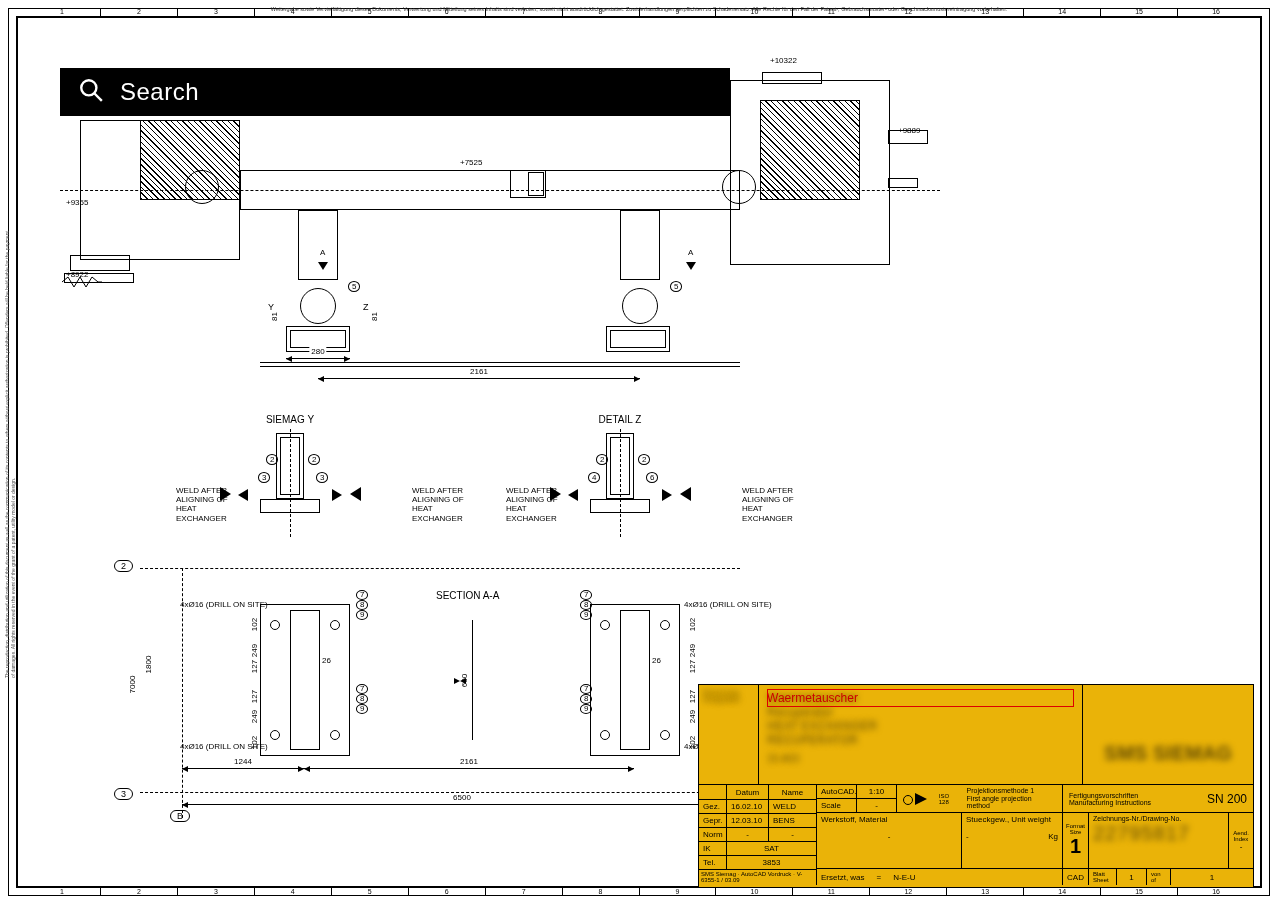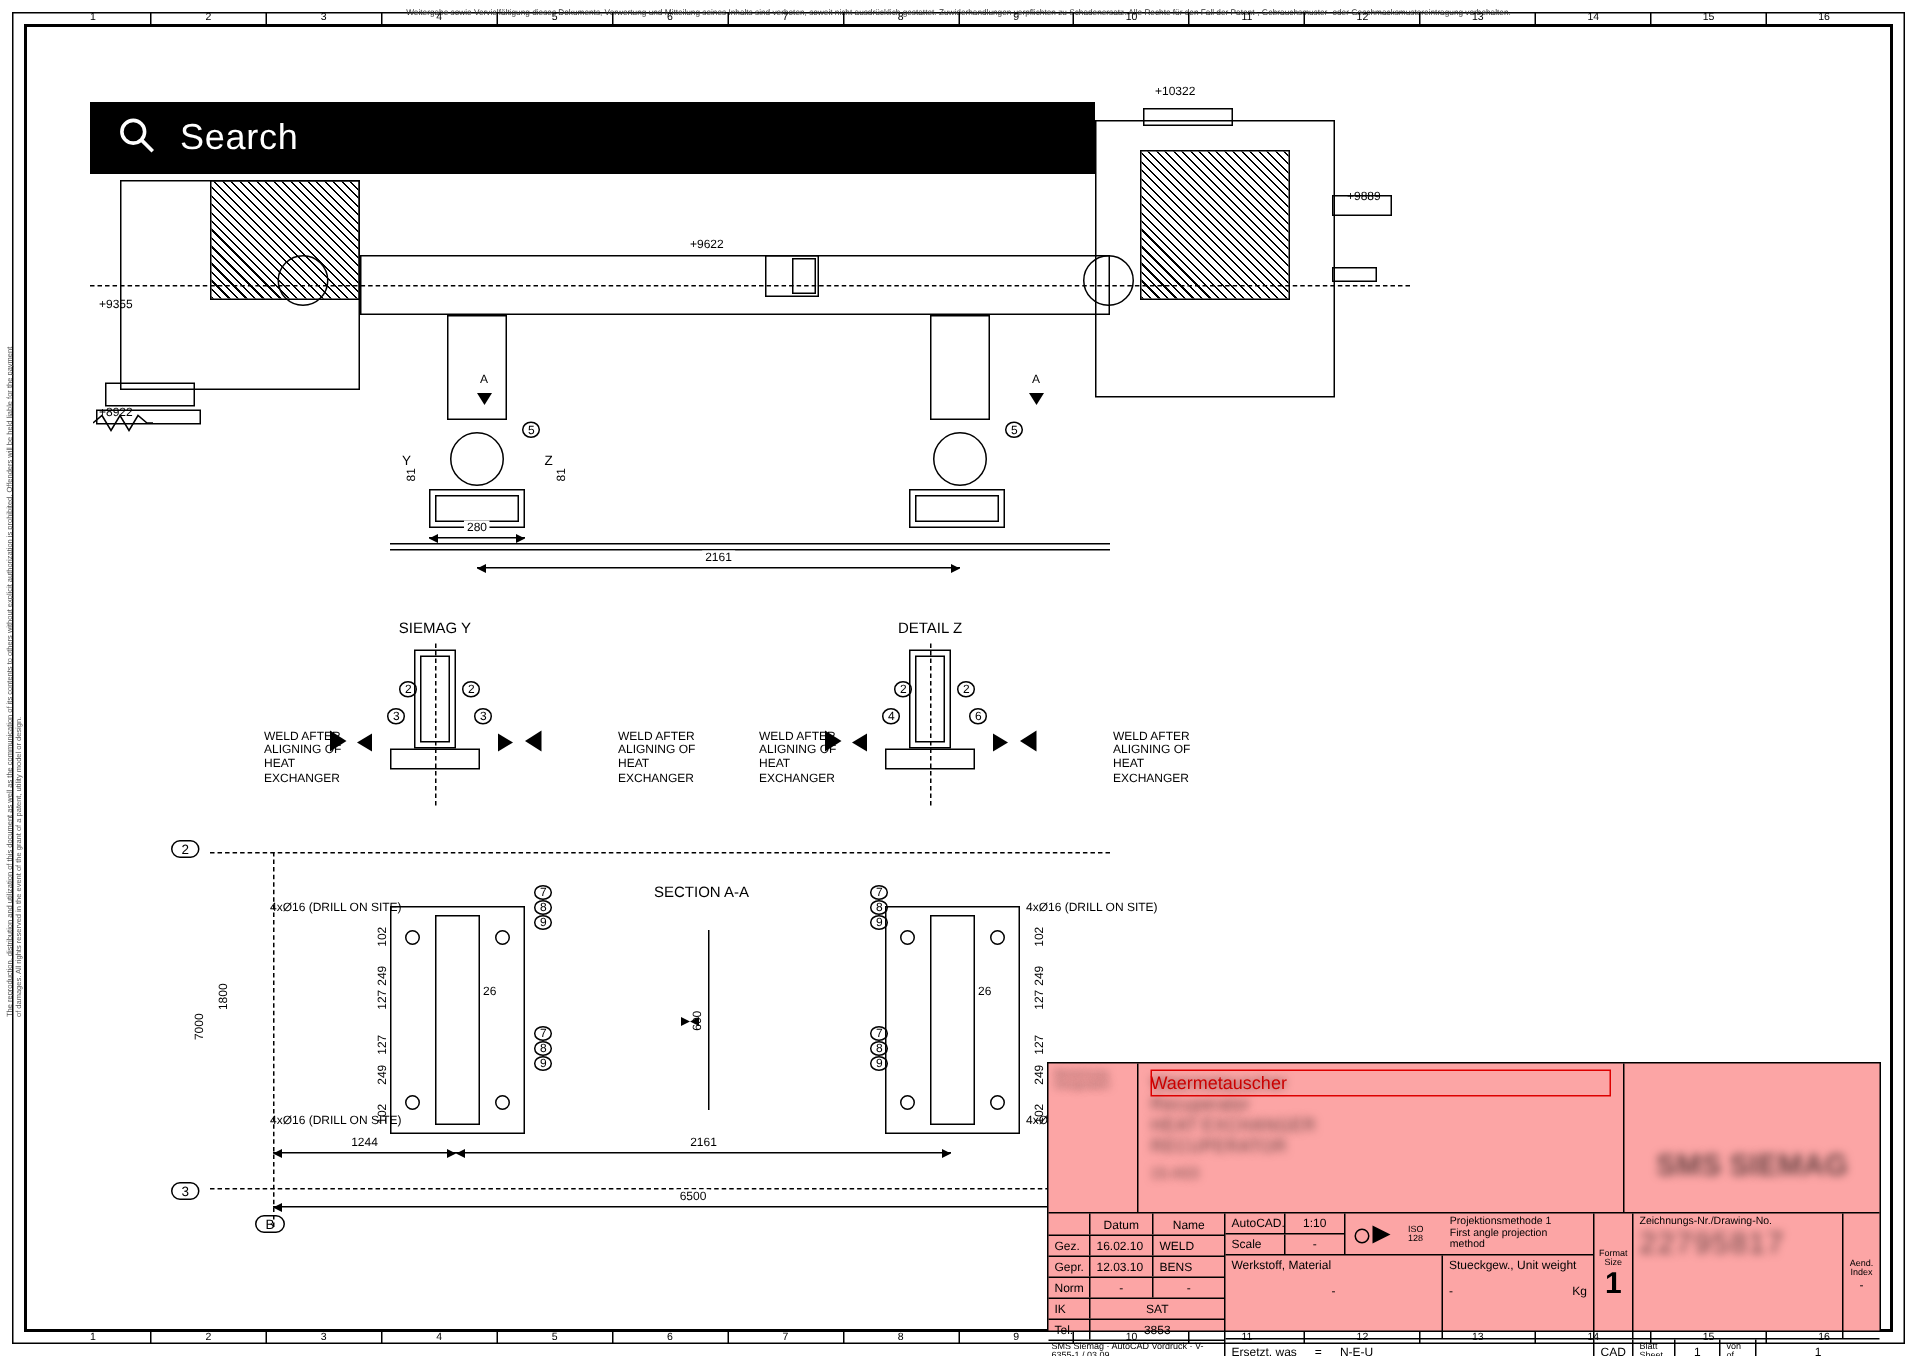--- a/index.html
+++ b/index.html
@@ -44,21 +44,21 @@
   .detail .title { text-align: center; font-size: 10px; margin-bottom: 4px; }
   .detail-box { position: relative; height: 110px; }
   .bracket { position:absolute; border:1px solid #000; }
   .tri { position:absolute; width:0;height:0; }
 
   
   .section { position: absolute; top: 560px; left: 120px; width: 640px; height: 250px; }
   .balloon { position:absolute; border:1px solid #000; border-radius:10px; padding:0 6px; font-size:9px; background:#fff; }
 
   
-  .titleblock { position: absolute; right: 24px; bottom: 16px; width: 556px; height: 180px; border: 1px solid #000; background: #fca5a5; font-size: 8px; }
+  .titleblock { position: absolute; right: 24px; bottom: 16px; width: 556px; height: 204px; border: 1px solid #000; background: #eab308; font-size: 8px; }
   .tb-row { display:flex; border-top:1px solid #000; }
   .tb-row:first-child{border-top:none;}
   .tb-cell { border-right:1px solid #000; padding:2px 4px; display:flex; align-items:center; }
   .tb-cell:last-child{border-right:none;}
   .tb-top { display:flex; height:100px; border-bottom:1px solid #000;}
   .tb-top-left { width:60px; border-right:1px solid #000; padding:4px; display:flex;flex-direction:column;justify-content:flex-start;}
   .tb-top-mid { flex:1; border-right:1px solid #000; padding:4px 8px; position:relative;}
   .tb-top-right { width:170px; padding:4px; display:flex;align-items:center;justify-content:center;}
   .blur { color: transparent; text-shadow: 0 0 6px rgba(0,0,0,0.6); user-select:none; }
   .redbox { position:absolute; top:4px; left:8px; right:8px; height:18px; border:1px solid #d00; }
@@ -173,21 +173,21 @@
   <div class="dim" style="top:168px;left:250px;">A</div>
   <div class="dim" style="top:168px;left:618px;">A</div>
   <div class="tri" style="top:182px;left:248px;border-left:5px solid transparent;border-right:5px solid transparent;border-top:8px solid #000;"></div>
   <div class="tri" style="top:182px;left:616px;border-left:5px solid transparent;border-right:5px solid transparent;border-top:8px solid #000;"></div>
 
   <div class="dim" style="top:222px;left:198px;font-size:9px;">Y</div>
   <div class="dim" style="top:222px;left:293px;font-size:9px;">Z</div>
 
   <div class="dim" style="top:118px;left:-4px;">+9355</div>
   <div class="dim" style="top:190px;left:-4px;">+8922</div>
-  <div class="dim" style="top:78px;left:390px;">+9622</div>
+  <div class="dim" style="top:78px;left:390px;">+7525</div>
   <div class="dim" style="top:-24px;left:700px;">+10322</div>
   <div class="dim" style="top:46px;left:828px;">+9889</div>
 
   <div class="dim" style="top:232px;left:200px;transform:rotate(-90deg);">81</div>
   <div class="dim" style="top:232px;left:300px;transform:rotate(-90deg);">81</div>
 
   <div class="dim" style="top:202px;left:278px;"><span style="border:1px solid #000;border-radius:50%;padding:0 3px;">5</span></div>
   <div class="dim" style="top:202px;left:600px;"><span style="border:1px solid #000;border-radius:50%;padding:0 3px;">5</span></div>
 
   <div class="dimline" style="top:278px;left:216px;width:64px;">
@@ -407,20 +407,25 @@
         </div>
       </div>
       <div style="height:16px;display:flex;align-items:center;padding:0 4px;gap:12px;">
         <span>Ersetzt, was</span>
         <span>=</span>
         <span>N-E-U</span>
       </div>
     </div>
 
     <div style="width:190px;display:flex;flex-direction:column;">
+      <div style="height:28px;border-bottom:1px solid #000;display:flex;align-items:center;justify-content:space-between;padding:0 6px;">
+        <span style="font-size:7px;white-space:pre-line;line-height:1;">Fertigungsvorschriften
+Manufacturing Instructions</span>
+        <span style="font-size:12px;">SN 200</span>
+      </div>
       <div style="flex:1;display:flex;border-bottom:1px solid #000;">
         <div style="width:26px;border-right:1px solid #000;display:flex;flex-direction:column;align-items:center;justify-content:center;">
           <span style="font-size:6px;white-space:pre-line;text-align:center;line-height:1;">Format
 Size</span>
           <span class="bignum">1</span>
         </div>
         <div style="flex:1;border-right:1px solid #000;display:flex;flex-direction:column;padding:2px 4px;">
           <span style="font-size:7px;">Zeichnungs-Nr./Drawing-No.</span>
           <span class="blur drawno">22795817</span>
         </div>

